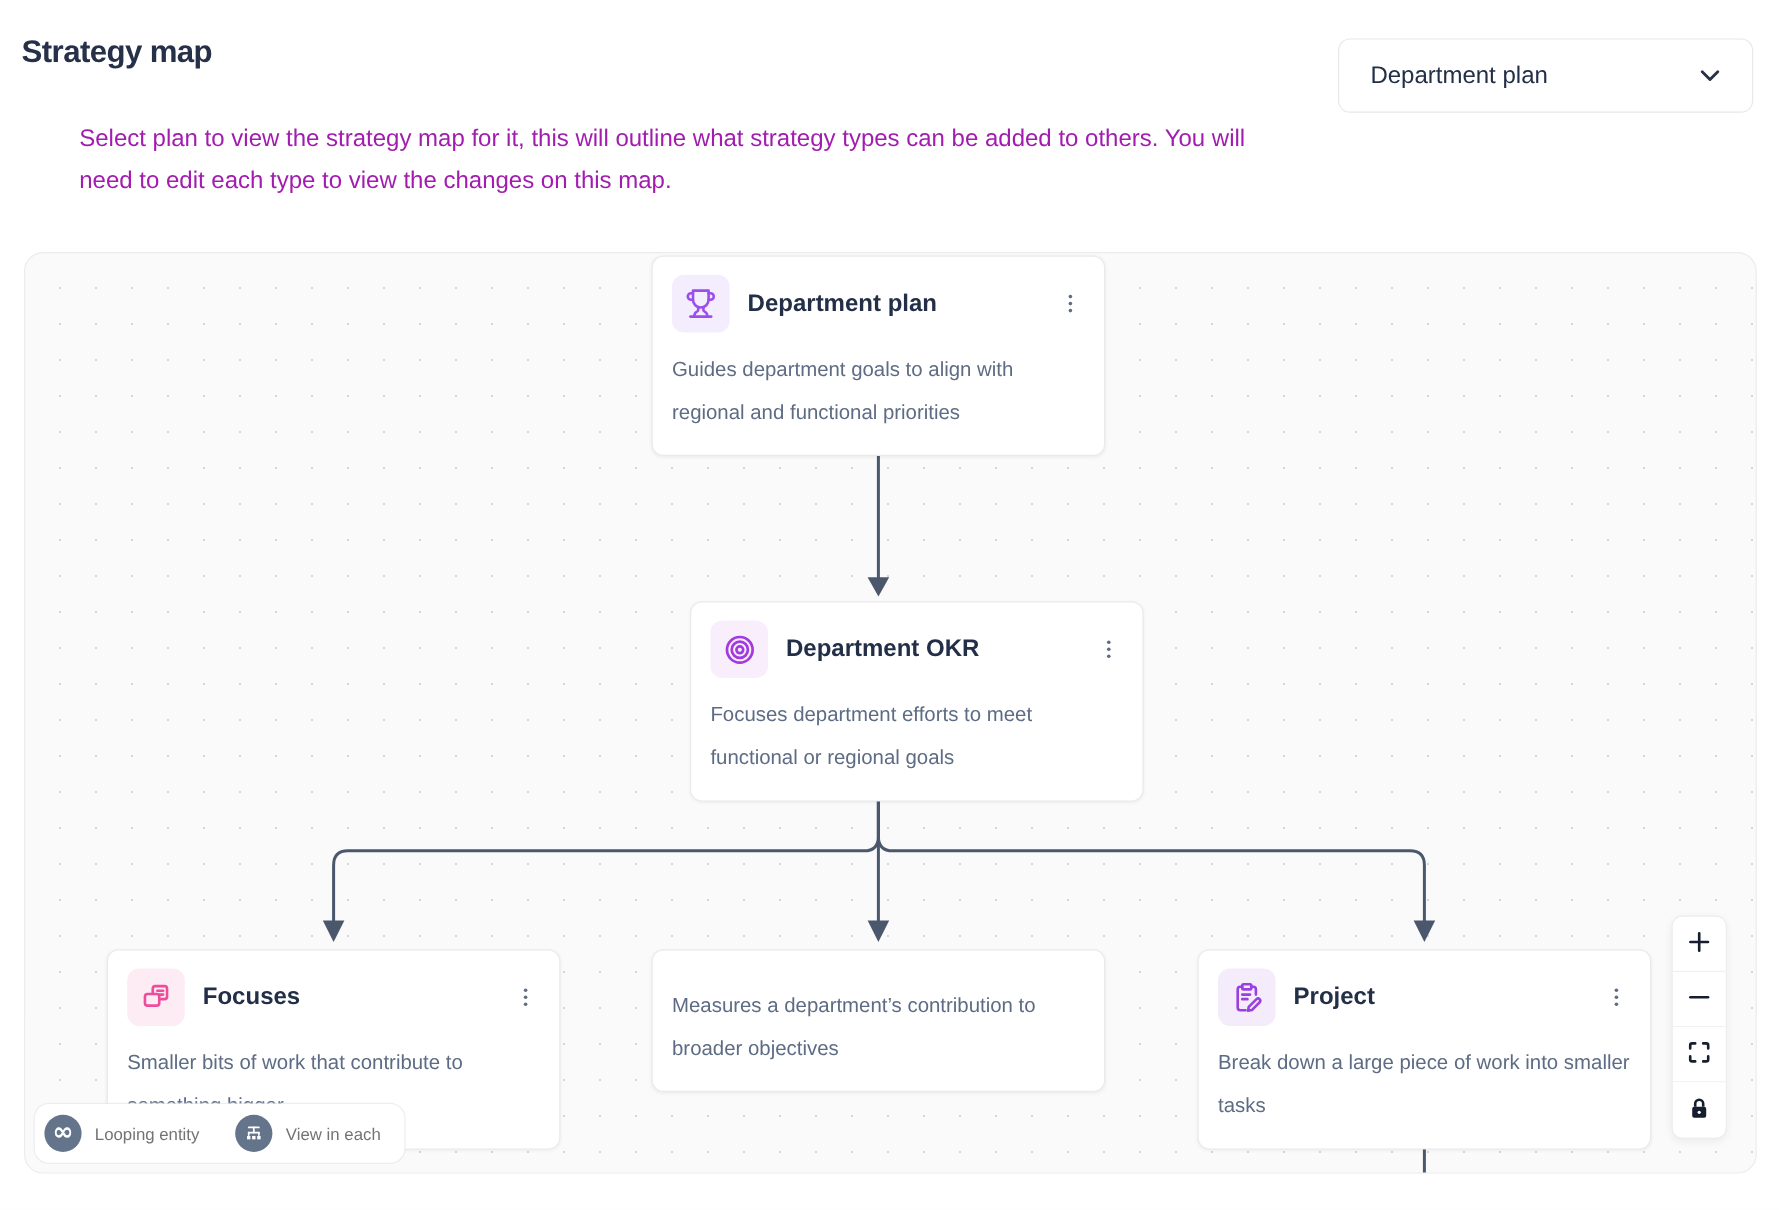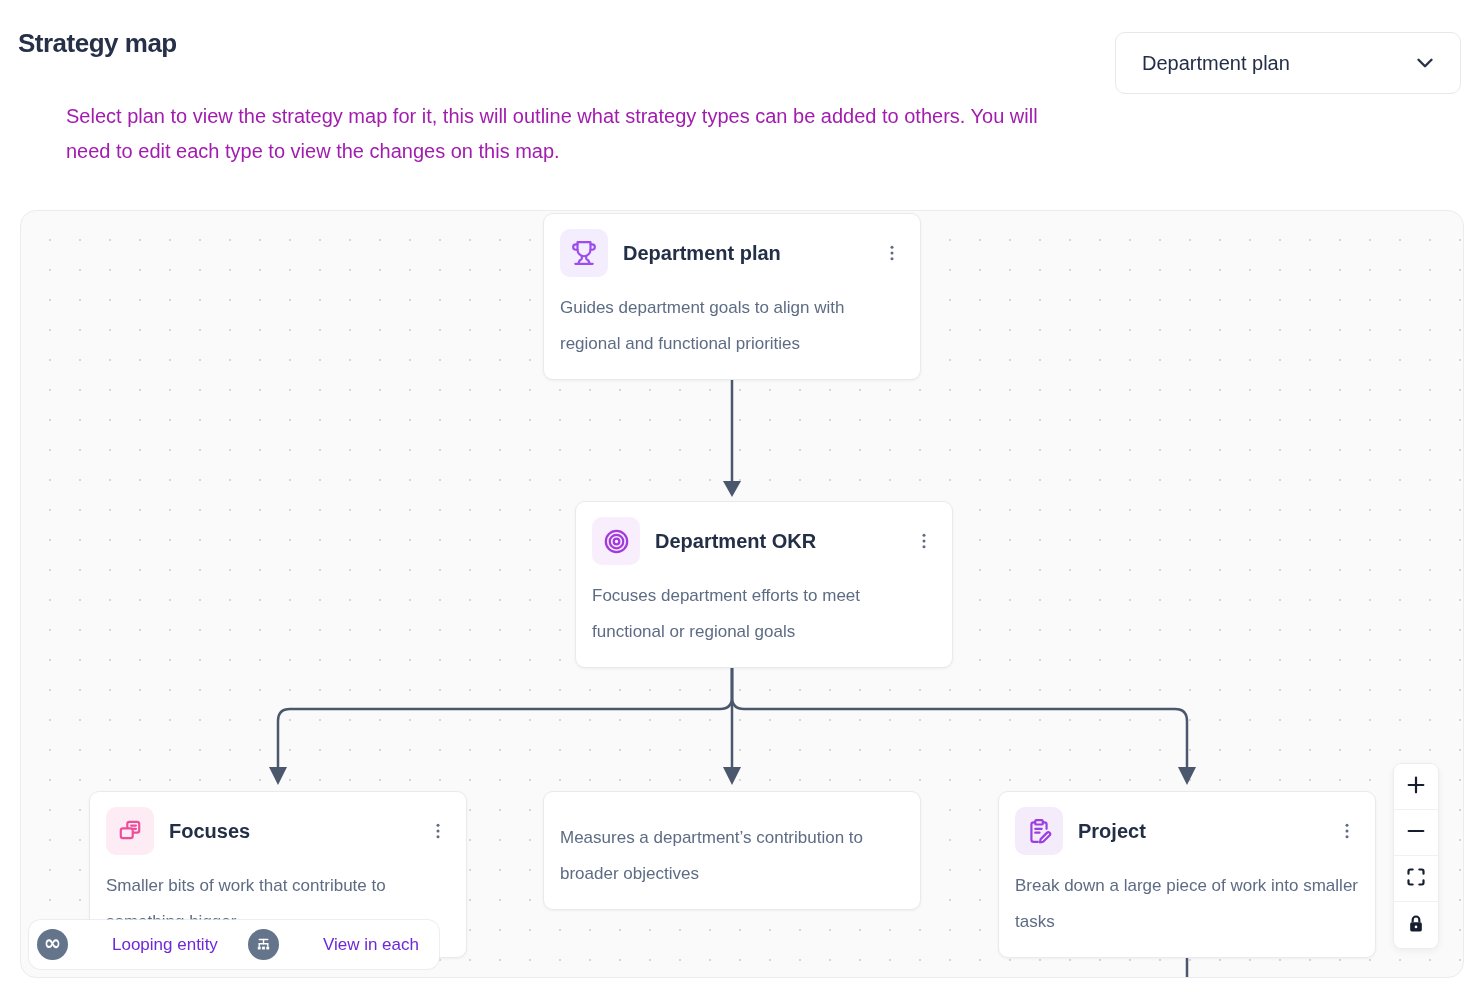--- a/index.html
+++ b/index.html
@@ -57,21 +57,21 @@
 
   
   .legend { position:absolute; left:8px; bottom:8px; display:flex; align-items:center;
     gap:30px; background:#ffffff; border-radius:12px; padding:9px 20px 9px 8px;
     box-shadow:0 0 0 1px rgba(230,231,236,.7); }
   .legend-item { display:flex; align-items:center; gap:11px; }
   .legend-badge { width:31px; height:31px; border-radius:50%; background:var(--legendbg,#64748b);
     color:#fff; display:flex; align-items:center; justify-content:center; flex:none; }
   .legend-badge .inf { font-family:"DejaVu Sans", sans-serif; font-size:21px; font-weight:700;
     line-height:1; margin-top:-2px; }
-  .legend-label { font-size:17px; color:#6d28d9;margin-left:33px; }
+  .legend-label { font-size:14px; color:#737373; }
 </style>
 </head>
 <body>
 
 <h1 class="page-title">Strategy map</h1>
 <p class="page-subtitle">Select plan to view the strategy map for it, this will outline what strategy types can be added to others. You will need to edit each type to view the changes on this map.</p>
 
 <div class="plan-select">
   <span class="val">Department plan</span>
   <span>

